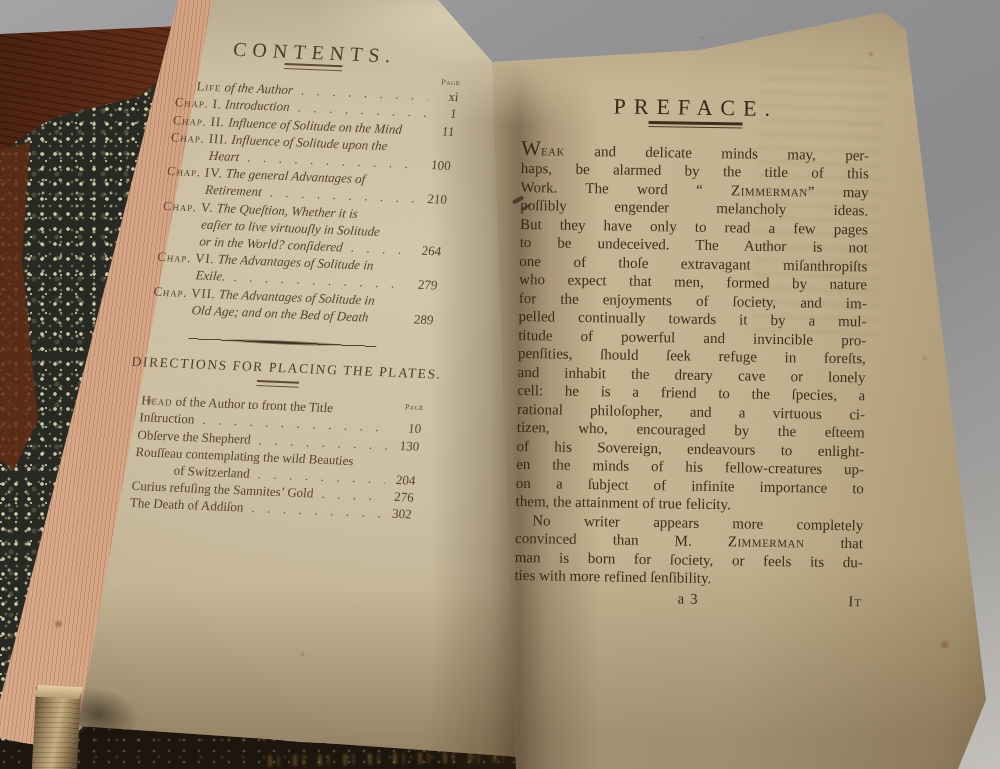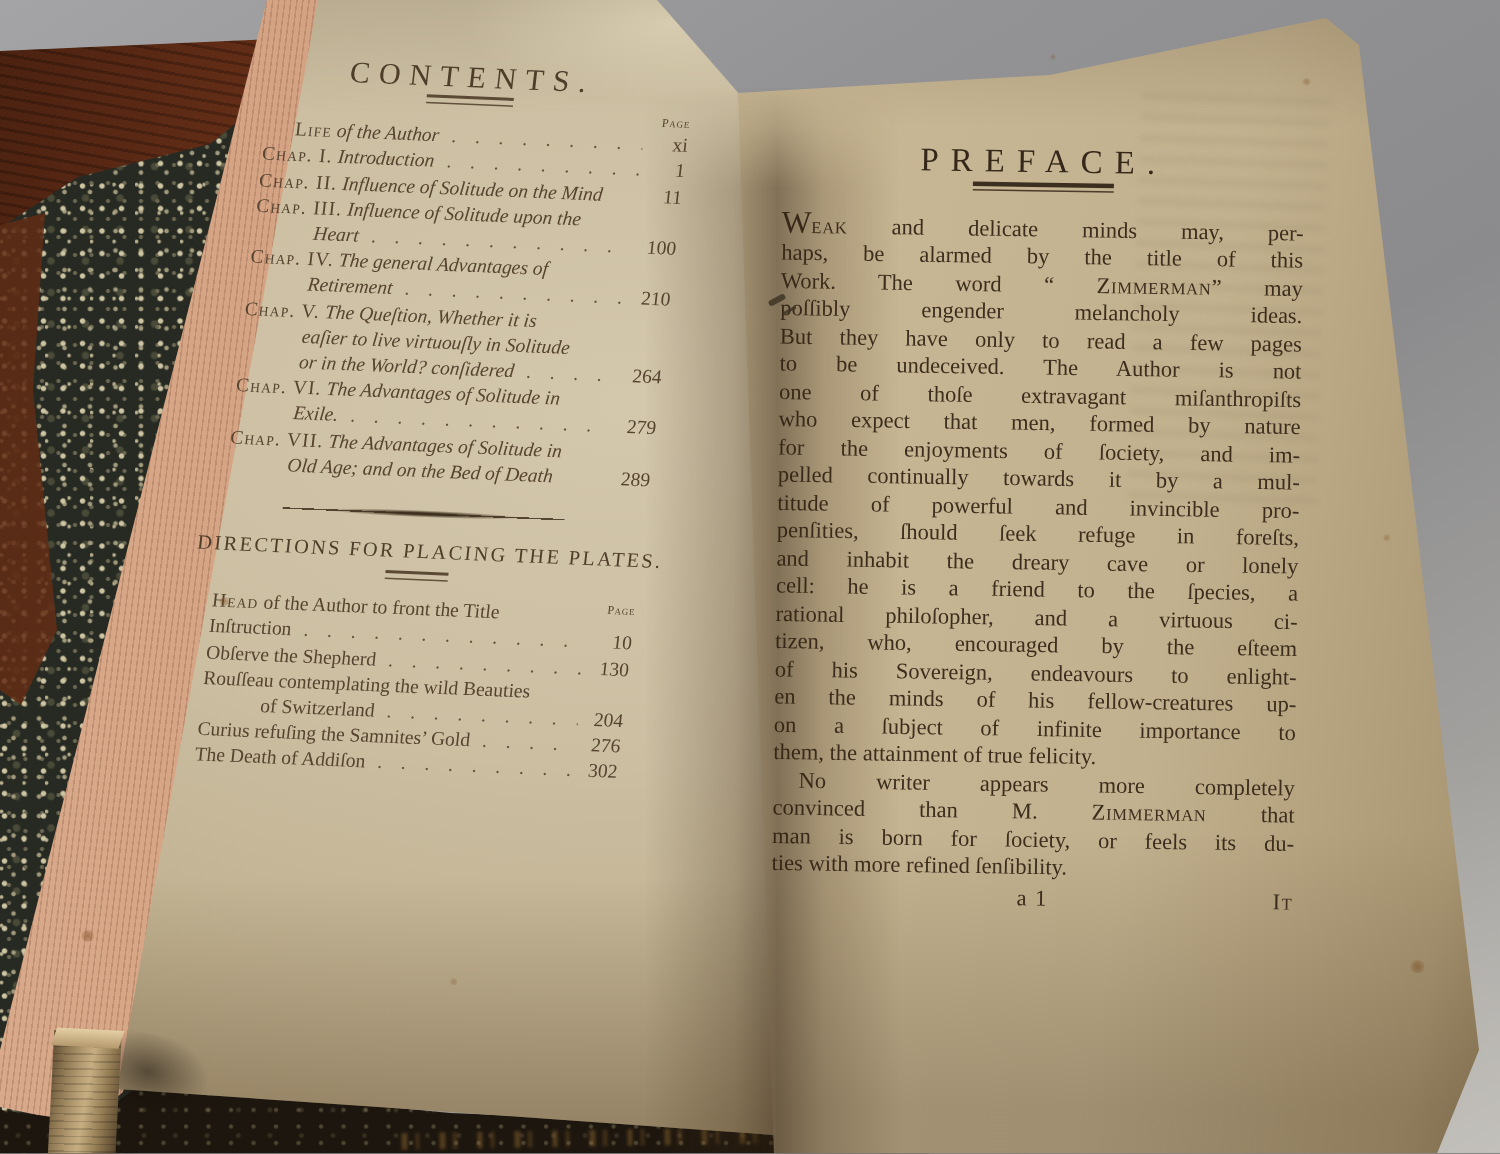--- a/index.html
+++ b/index.html
@@ -239,21 +239,21 @@
         <div class="pline">en the minds of his fellow-creatures up-</div>
         <div class="pline">on a ſubject of infinite importance to</div>
         <div class="pline last">them, the attainment of true felicity.</div>
         <div class="pline ind">No writer appears more completely</div>
         <div class="pline">convinced than M. <span class="sc">Zimmerman</span> that</div>
         <div class="pline">man is born for ſociety, or feels its du-</div>
         <div class="pline last">ties with more refined ſenſibility.</div>
       </div>
     <div class="sigrow">
       <span class="sigsp1"></span>
-      <span class="sig">a 1</span>
+      <span class="sig">a 3</span>
       <span class="sigsp2"></span>
       <span class="catch sc">It</span>
     </div>
   </div>
 
   <div class="gutter"></div>
 
   <div class="spot" style="left:54px;top:620px;width:9px;height:8px;"></div>
   <div class="spot" style="left:300px;top:652px;width:5px;height:5px;opacity:.6;"></div>
   <div class="spot" style="left:146px;top:398px;width:7px;height:6px;"></div>

